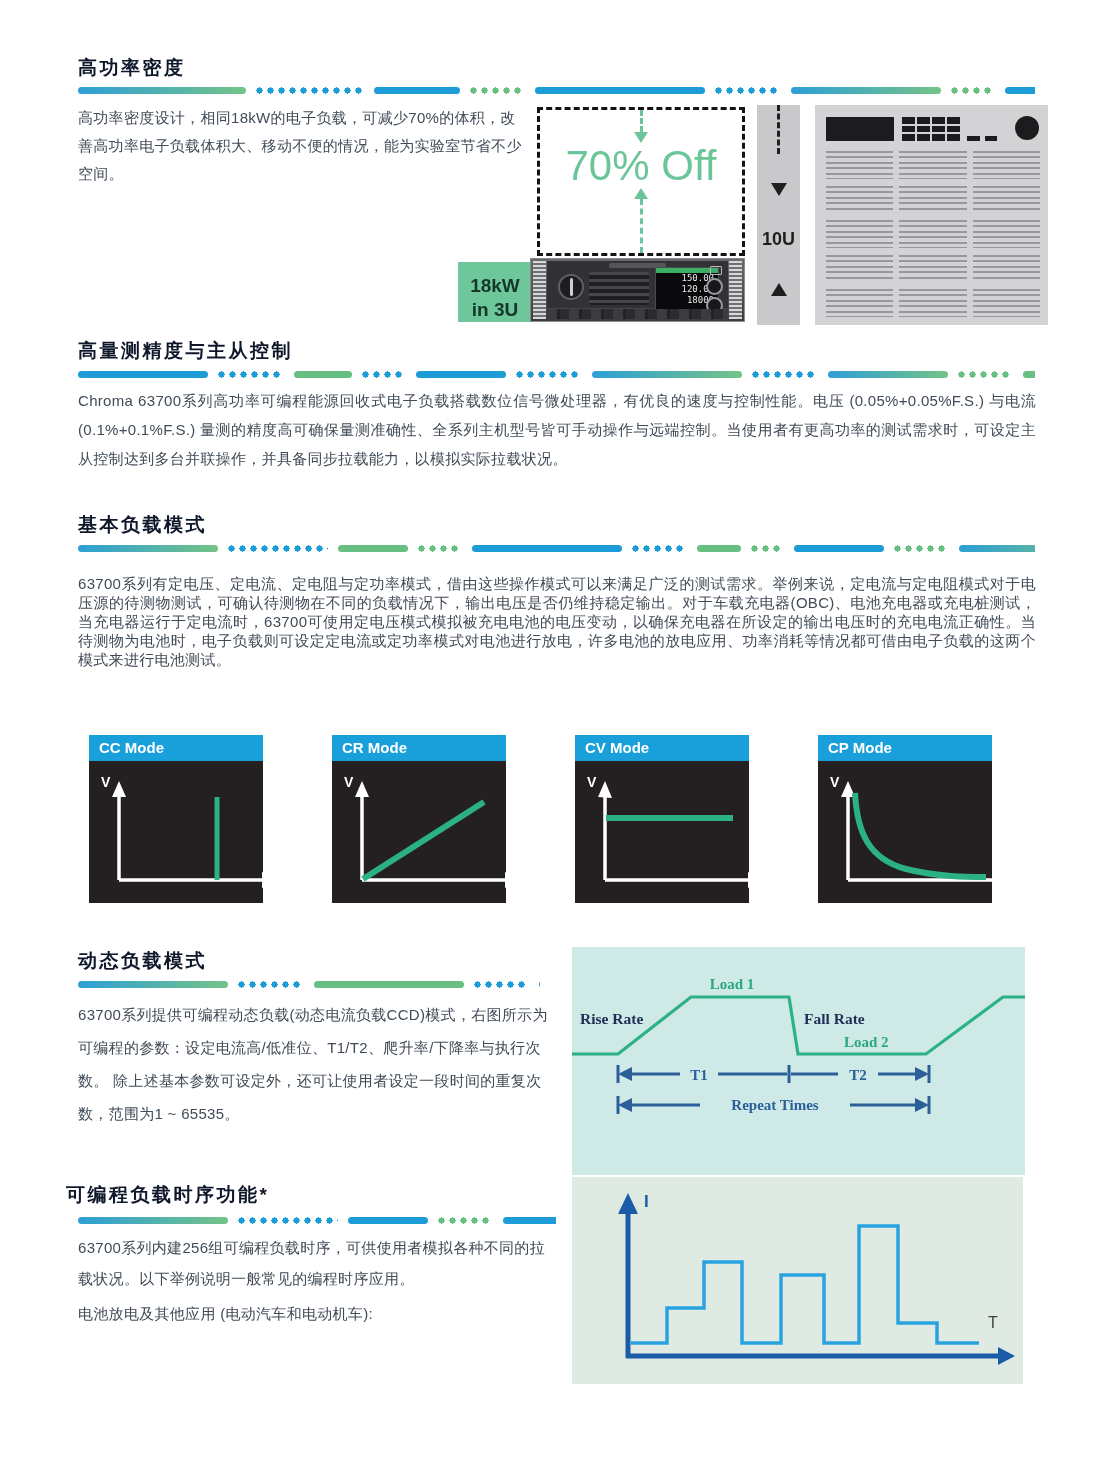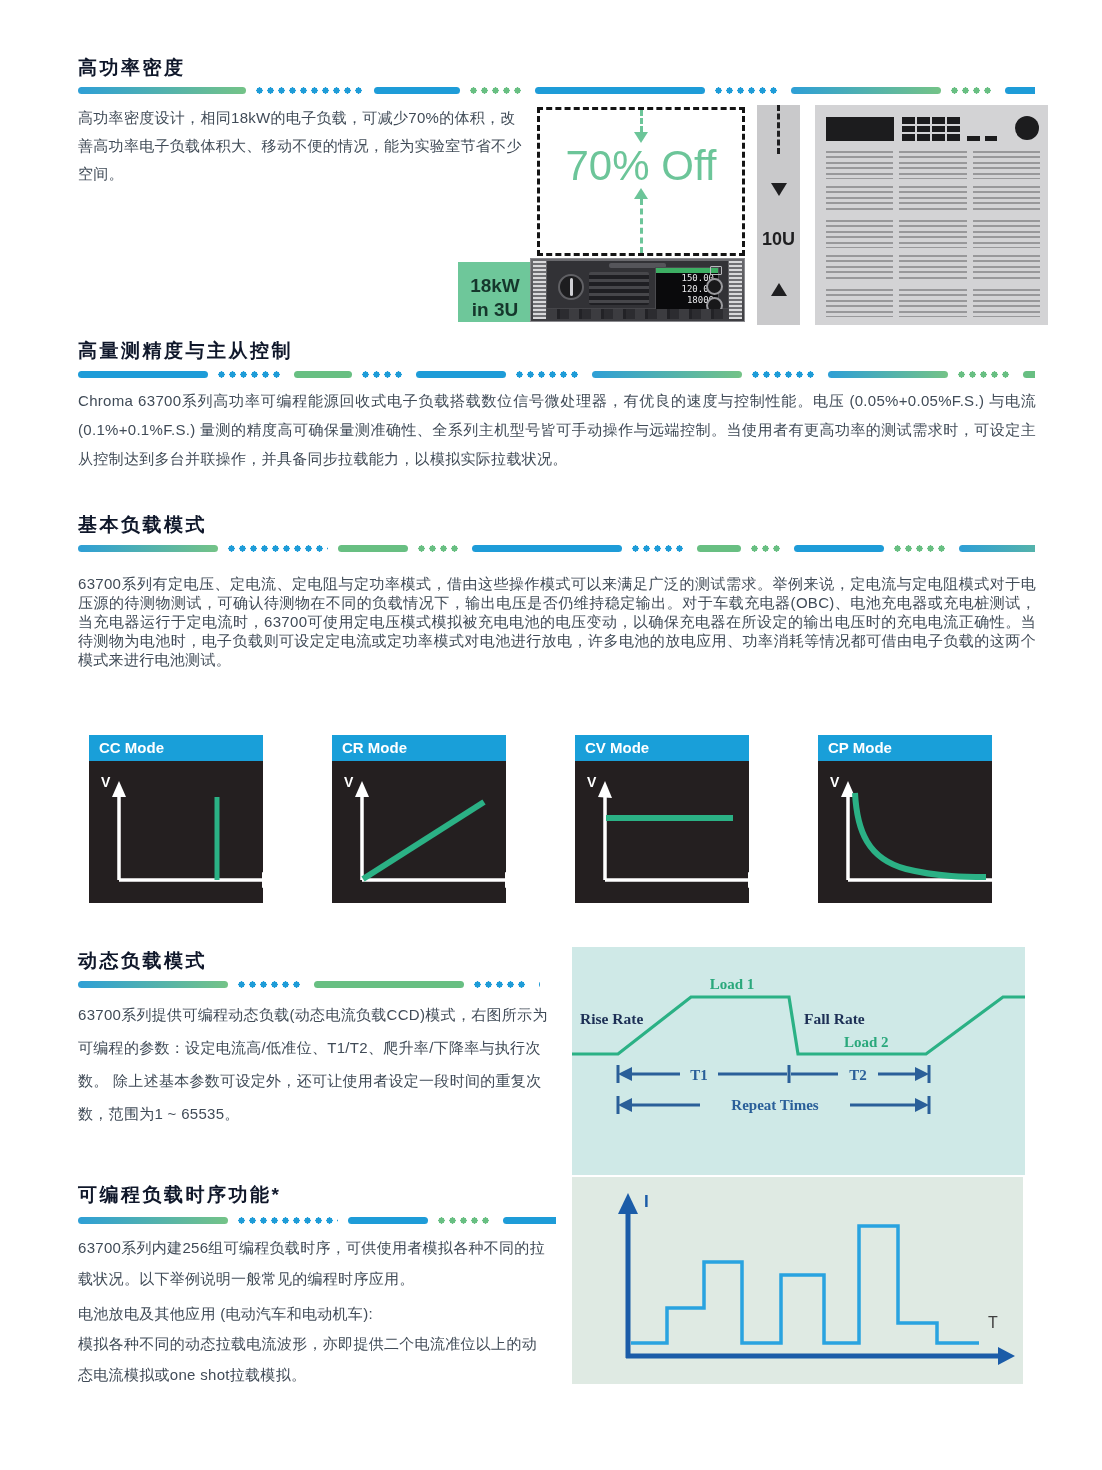--- a/index.html
+++ b/index.html
@@ -323,31 +323,30 @@
         <line x1="357" y1="149" x2="357" y2="167"></line>
         <line x1="56" y1="158" x2="128" y2="158"></line>
         <line x1="278" y1="158" x2="346" y2="158"></line>
       </g>
       <polygon points="46,158 60,151 60,165" fill="#2a5f99"></polygon>
       <polygon points="357,158 343,151 343,165" fill="#2a5f99"></polygon>
       <text class="t-dim" x="203" y="163" text-anchor="middle">Repeat Times</text>
     </svg>
   </div>
 
-  <div class="sec-title" style="left:78px;top:1182px;text-align:center;">可编程负载时序功能*</div>
+  <div class="sec-title" style="left:66px;top:1182px;text-align:center;">可编程负载时序功能*</div>
   <div class="dv" style="left:78px;top:1216px;width:478px;">
     <span class="bar b-grad" style="width:150px"></span>
       <span class="dots d-blue" style="width:100px"></span>
       <span class="bar b-blue" style="width:80px"></span>
       <span class="dots d-green" style="width:55px"></span>
       <span class="bar b-blue" style="width:120px"></span>
   </div>
   <div class="body-txt" style="left:78px;top:1232px;width:472px;line-height:31px;">63700系列内建256组可编程负载时序，可供使用者模拟各种不同的拉载状况。以下举例说明一般常见的编程时序应用。</div>
   <div class="app-heading" style="left:78px;top:1300px;width:472px;">电池放电及其他应用 (电动汽车和电动机车):</div>
-  <div class="body-txt" style="left:78px;top:1328px;width:472px;line-height:31px;">模拟各种不同的动态拉载电流波形，亦即提供二个电流准位以上的动态电流模拟或one shot拉载模拟。</div>
 
   <div class="seq-panel">
     <svg width="451" height="207" viewBox="0 0 451 207">
       <line x1="56" y1="32" x2="56" y2="181" stroke="#1b5ca8" stroke-width="5"></line>
       <polygon points="56,16 46,37 66,37" fill="#1b5ca8"></polygon>
       <line x1="54" y1="179" x2="428" y2="179" stroke="#1b5ca8" stroke-width="5"></line>
       <polygon points="443,179 426,170 426,188" fill="#1b5ca8"></polygon>
       <text x="72" y="30" fill="#1b5ca8" font-weight="bold" font-size="17">I</text>
       <text x="416" y="151" fill="#3f3f3f" font-size="16">T</text>
       <path d="M59,166 H95 V131 H132 V85 H170 V166 H209 V98 H252 V166 H287 V49 H326 V146 H365 V166 H407" fill="none" stroke="#29a3e0" stroke-width="3.5"></path>

